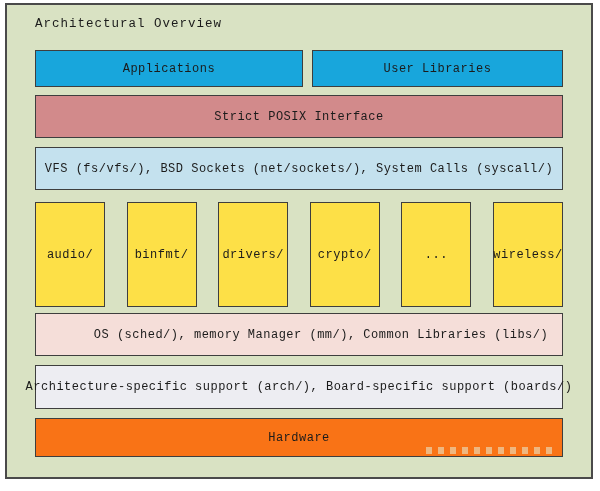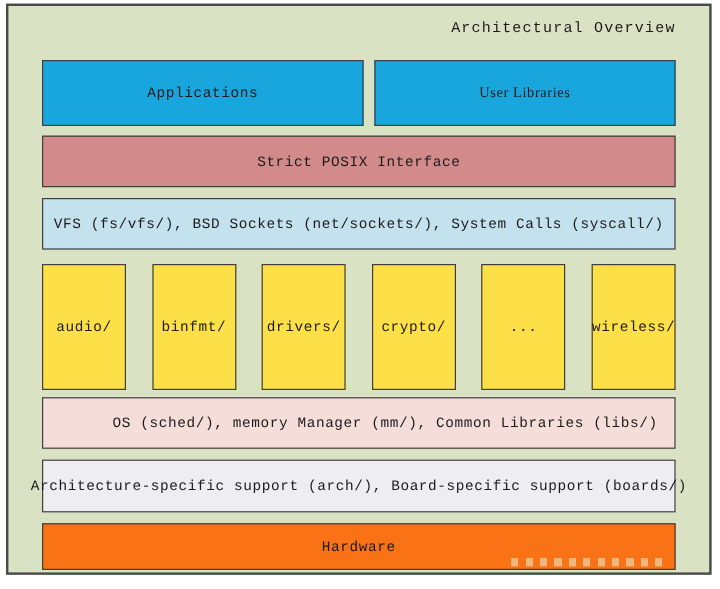--- a/index.html
+++ b/index.html
@@ -20,44 +20,44 @@
     height: 476px;
     box-sizing: border-box;
     background: #d9e2c3;
     border: 2px solid #4a4a4a;
     padding: 0 28px;
     overflow: hidden;
   }
   .diagram-title {
     padding-top: 12px;
     height: 18px;
-    text-align: right;
+    text-align: left;
     font-size: 12.5px;
     letter-spacing: 1px;
     white-space: nowrap;
   }
   .box {
     box-sizing: border-box;
     border: 1px solid #3e3e3e;
     display: flex;
     align-items: center;
     justify-content: center;
     font-size: 12px;
     letter-spacing: 0.5px;
     white-space: nowrap;
     text-align: center;
   }
   .row-user {
     margin-top: 15px;
-    height: 55px;
+    height: 37px;
     display: flex;
     gap: 9px;
   }
   .box-applications { flex: 270; background: #18a6dc; }
-  .box-userlibs     { flex: 253; background: #18a6dc; font-family: Liberation Serif, serif; }
+  .box-userlibs     { flex: 253; background: #18a6dc; }
   .row-posix {
     margin-top: 8px;
     height: 43px;
     background: #d28a8b;
   }
   .row-vfs {
     margin-top: 9px;
     height: 43px;
     background: #c4e1ee;
   }

